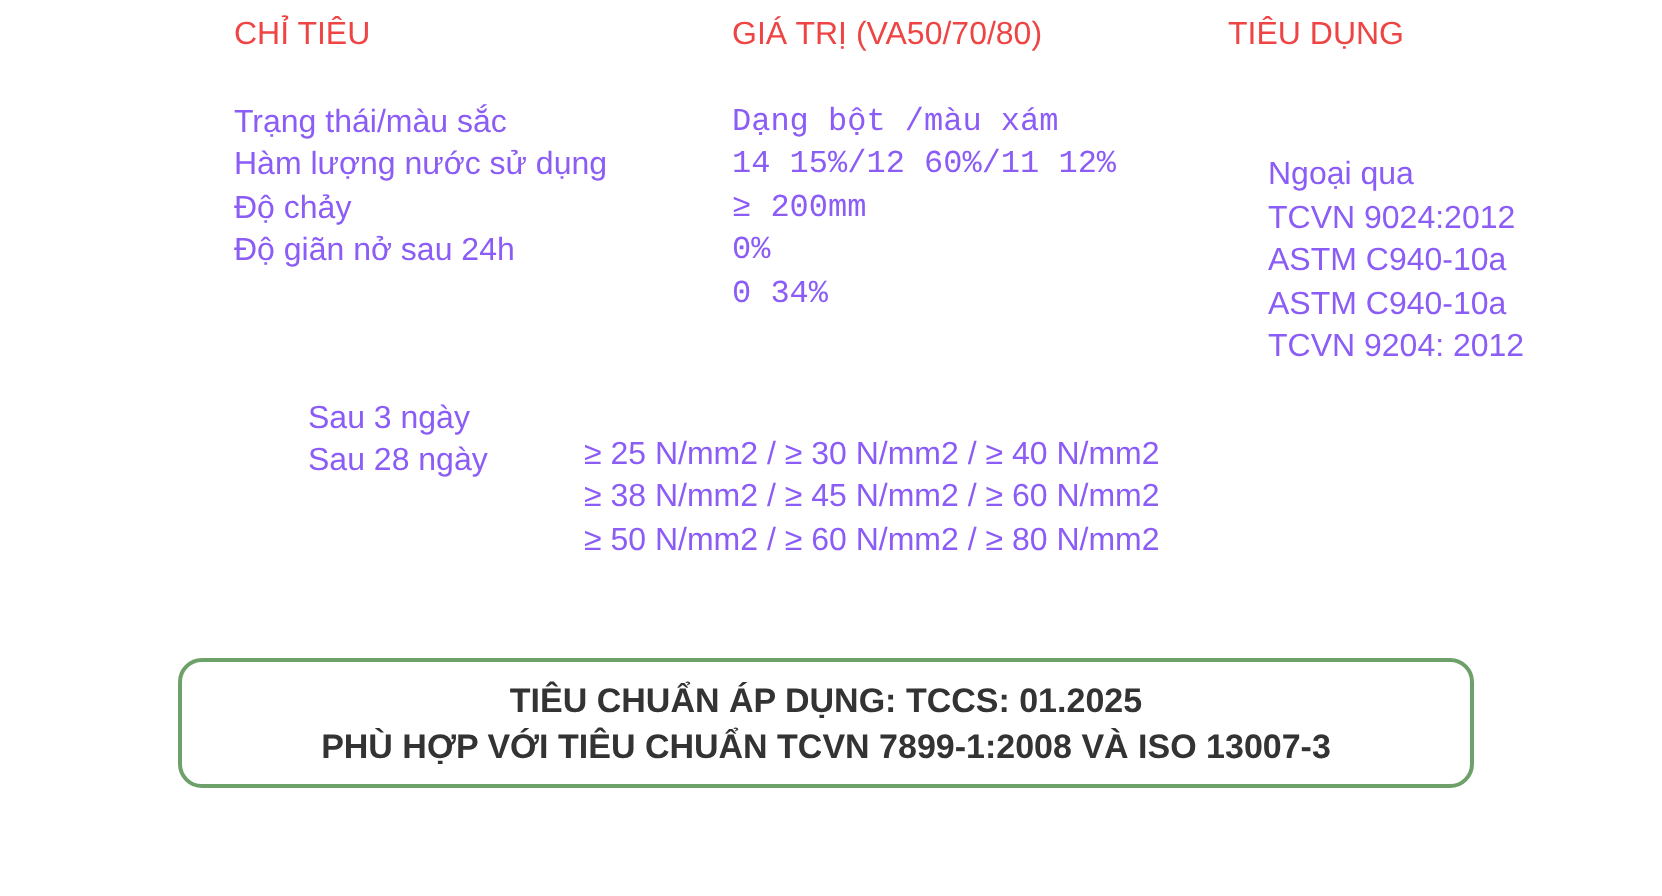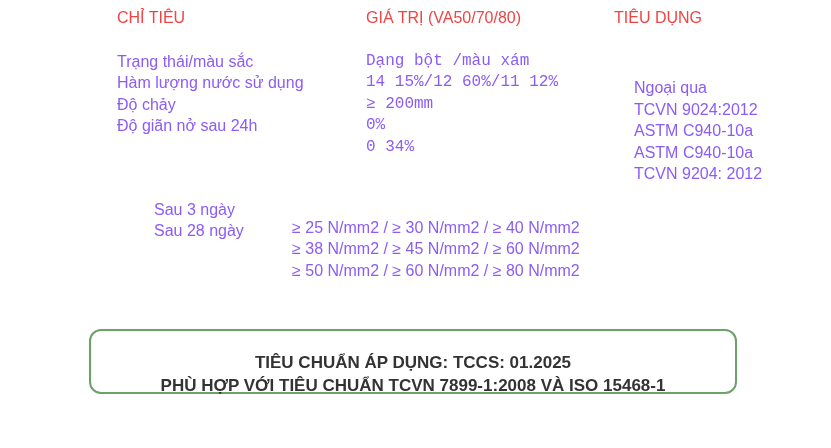--- a/index.html
+++ b/index.html
@@ -46,21 +46,21 @@
   .footer-box {
     position: absolute;
     left: 89px;
     top: 329px;
     width: 648px;
     height: 65px;
     box-sizing: border-box;
     border: 2px solid #6ea069;
     border-radius: 12px;
     text-align: center;
-    padding-top: 20px;
+    padding-top: 8px;
   }
   .footer-box .fline {
     font-size: 17px;
     font-weight: bold;
     line-height: 23px;
     color: #333333;
     white-space: nowrap;
   }
 </style>
 </head>
@@ -102,16 +102,16 @@
     <div class="line">Sau 28 ngày</div>
   </div>
   <div class="col strength-values">
     <div class="line">≥ 25 N/mm2 / ≥ 30 N/mm2 / ≥ 40 N/mm2</div>
     <div class="line">≥ 38 N/mm2 / ≥ 45 N/mm2 / ≥ 60 N/mm2</div>
     <div class="line">≥ 50 N/mm2 / ≥ 60 N/mm2 / ≥ 80 N/mm2</div>
   </div>
 
   <div class="footer-box">
     <div class="fline">TIÊU CHUẨN ÁP DỤNG: TCCS: 01.2025</div>
-    <div class="fline">PHÙ HỢP VỚI TIÊU CHUẨN TCVN 7899-1:2008 VÀ ISO 15468-1</div>
+    <div class="fline">PHÙ HỢP VỚI TIÊU CHUẨN TCVN 7899-1:2008 VÀ ISO 13007-3</div>
   </div>
 
 </div>
 
 </body></html>

